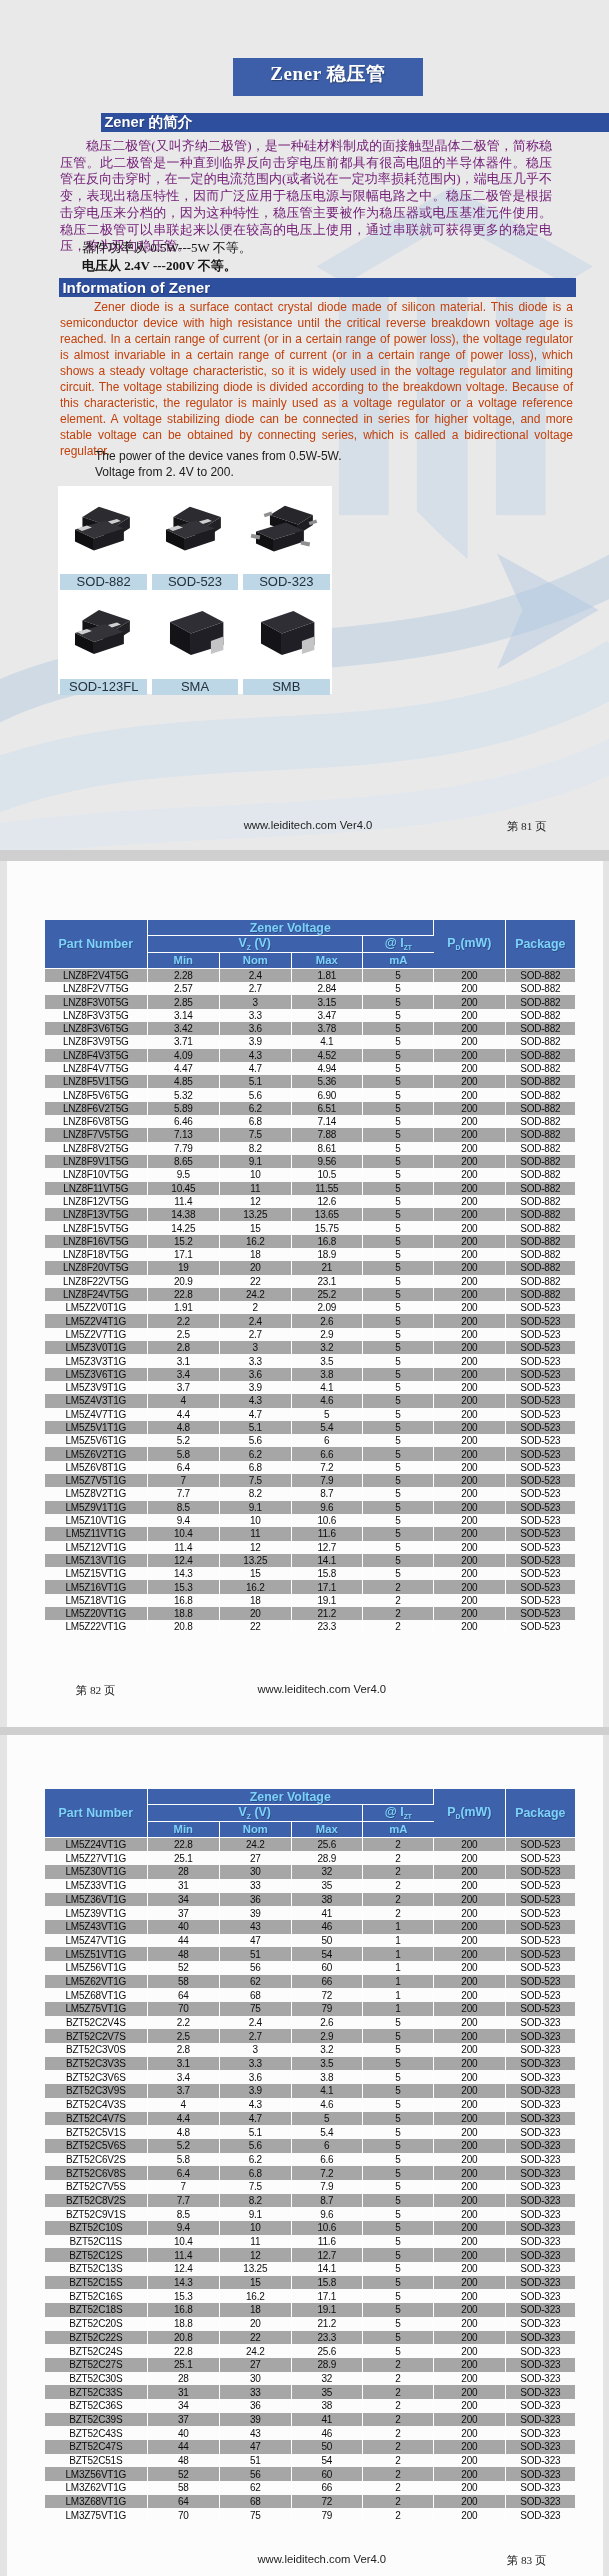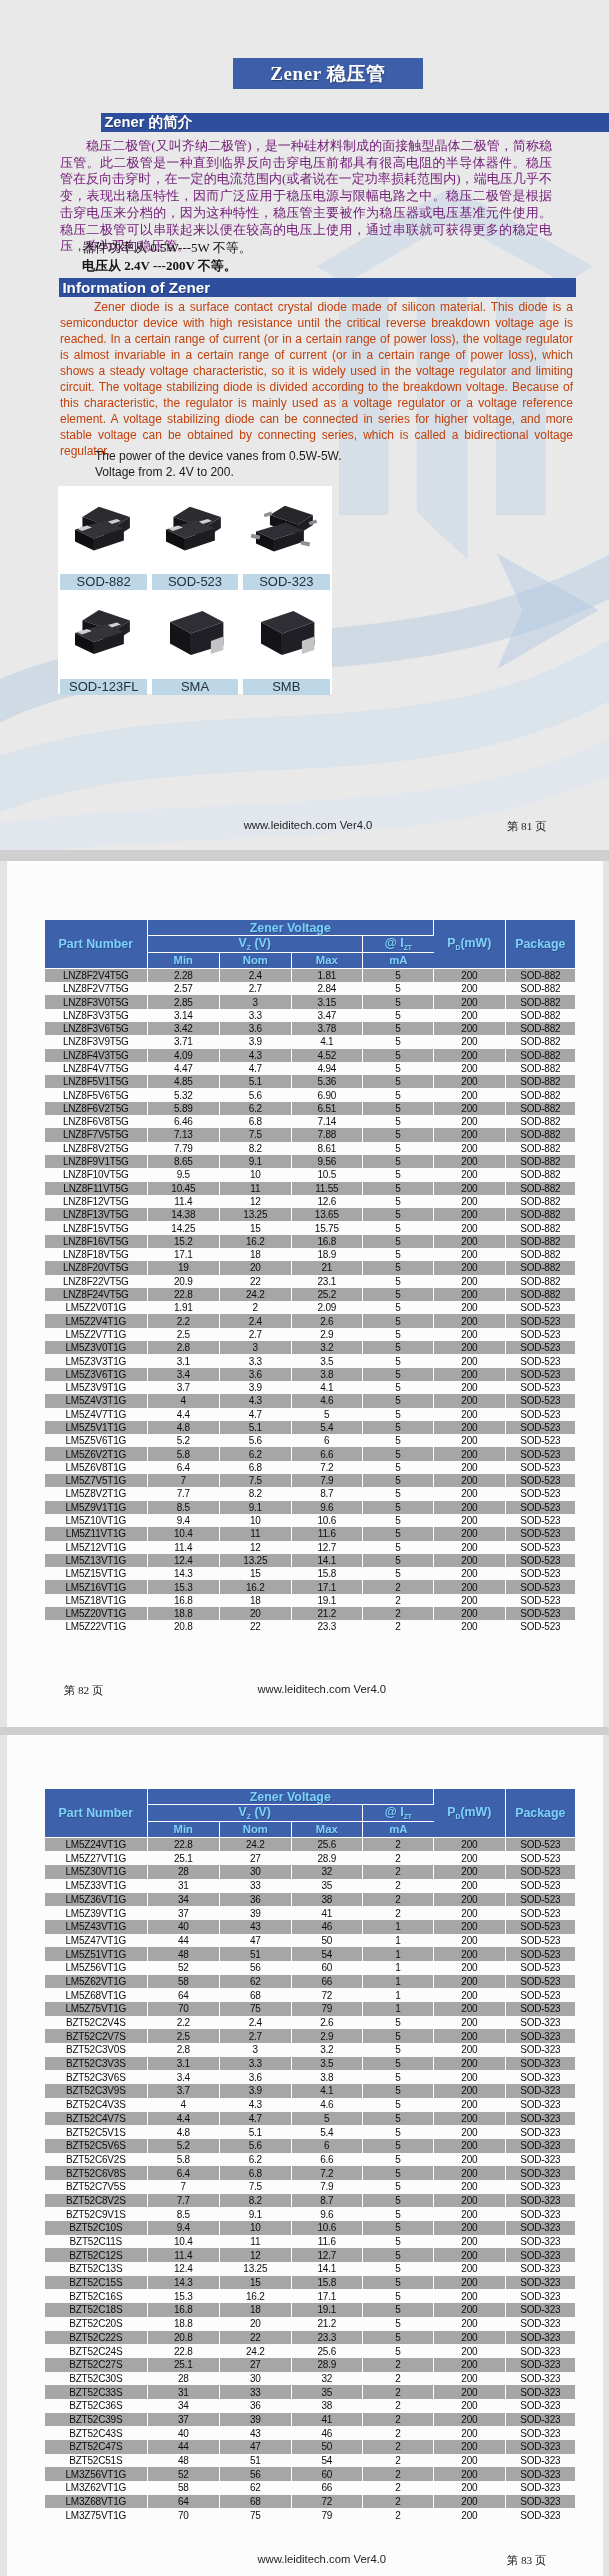--- a/index.html
+++ b/index.html
@@ -3,21 +3,21 @@
 <meta charset="utf-8">
 <style>
   html,body{margin:0;padding:0;background:#e4e4e4;}
   body{width:610px;font-family:"Liberation Sans",sans-serif;color:#1a1a1a;}
   .stack{position:relative;width:610px;}
 
   
   .page1{position:relative;width:610px;height:850px;background:#e9e9e9;overflow:hidden;}
   .wm{position:absolute;left:0;top:0;z-index:0;pointer-events:none;}
   .p1-content{position:relative;z-index:1;}
-  .title-banner{position:absolute;left:233px;top:58px;width:190px;height:31px;
+  .title-banner{position:absolute;left:233px;top:58px;width:190px;height:38px;
     background:#3d5fa9;color:#fff;font-family:"Liberation Serif",serif;font-weight:bold;
     font-size:19px;line-height:31px;text-align:center;letter-spacing:0.6px;
     text-shadow:0.6px 0.6px 1.1px rgba(0,0,0,.35);}
   .section-bar{position:absolute;left:59px;width:517px;height:19px;background:#2e4f9e;
     color:#fff;font-weight:bold;font-size:14.7px;line-height:19px;padding-left:3.4px;
     box-sizing:border-box;text-shadow:0.6px 0.6px 0.6px rgba(0,0,0,.3);}
   .bar1{top:113px;margin-left:42px;}
   .bar2{top:278px;font-size:15.2px;}
   .cn-para{position:absolute;left:60px;top:138px;width:492px;margin:0;
     font-family:"Liberation Serif","DejaVu Serif",serif;font-size:13px;line-height:16.7px;
@@ -56,21 +56,21 @@
     text-shadow:0.6px 0.6px 0.6px rgba(0,0,0,.25);}
   .ztable th.big{font-size:12.4px;}
   .ztable th:last-child{border-right:none;}
   .ztable sub{font-size:6.8px;}
   .ztable td{font-size:10px;color:#0d0d0d;text-align:center;vertical-align:middle;
     padding:0;box-sizing:border-box;border-right:1.7px solid #fff;letter-spacing:-0.2px;}
   .ztable td:last-child{border-right:none;}
   .t2 td{height:13.3px;} .t3 td{height:13.7px;}
   .ztable tbody tr:nth-child(odd) td{background:#a6a6a6;}
   .ztable tbody tr:nth-child(even) td{background:#fcfcfc;}
-  .f2-site{left:236px;top:822px;} .f2-page{left:57px;top:822px;}
+  .f2-site{left:236px;top:822px;} .f2-page{left:69px;top:822px;}
   .f3-site{left:236px;top:818px;} .f3-page{left:500px;top:818px;}
 </style>
 </head>
 <body>
 
 <div class="stack">
 
   <div class="page1">
     <svg class="wm" width="610" height="850" viewBox="0 0 1080 1505">
       <g fill="#b9cfe4" opacity="0.38">

